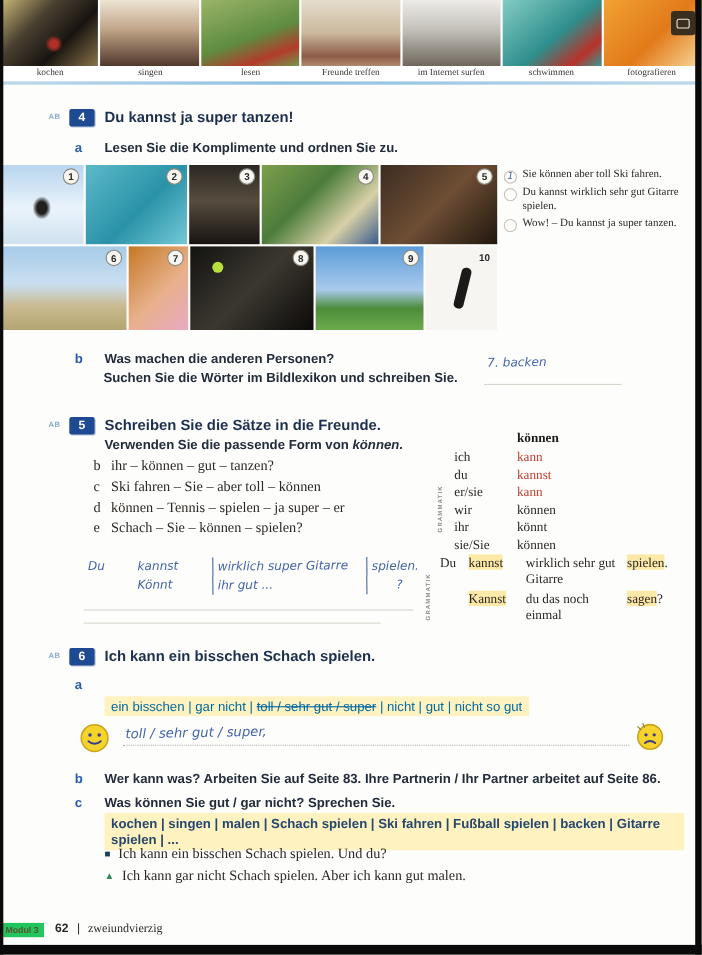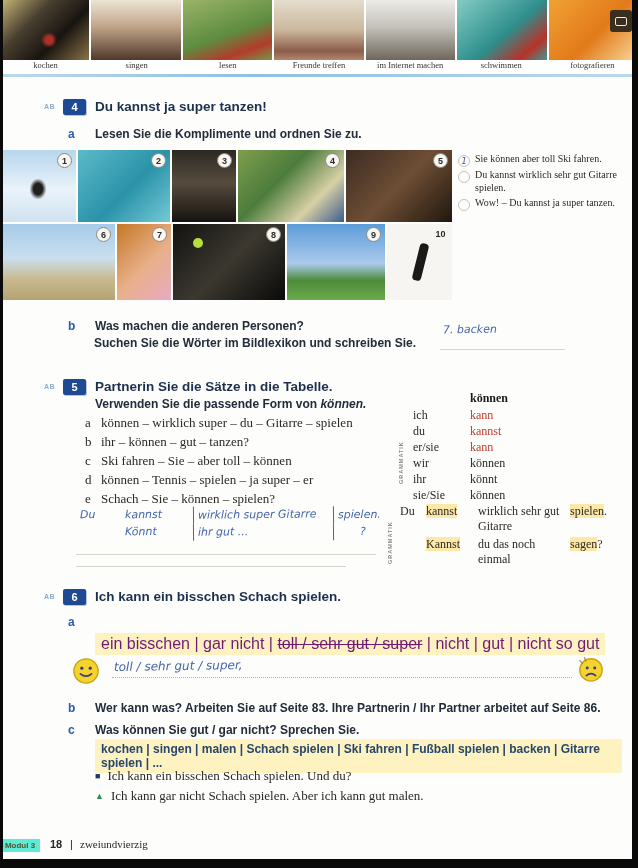--- a/index.html
+++ b/index.html
@@ -94,37 +94,37 @@
   .hw-grid .c { font-size:11px; padding:1px 4px; line-height:15px; transform:rotate(-.6deg); }
   .hw-grid .vline { border-left:1.5px solid #4565ab; }
   .hw-rule { position:absolute; left:0; width:300px; height:1px; background:#d8d4cc; }
 
   .syntax { position:absolute; left:400px; top:504px; width:232px; font-family:"Liberation Serif", serif;
     font-size:12px; color:#2c2824; }
   .syn-row { display:grid; grid-template-columns:26px 52px 92px 62px; line-height:14.5px; margin-bottom:4px; }
   .hl { background:#fce9a8; }
 
   
-  .wordline { position:absolute; left:95px; top:633px; font-size:16px; color:#701a75;
+  .wordline { position:absolute; left:95px; top:633px; font-size:12px; color:#0369a1;
     background:#fdf2c0; padding:2px 6px; }
   .strike { text-decoration:line-through; }
   .smiley-row { position:absolute; left:72px; top:655px; width:540px; height:38px; }
   .smiley { position:absolute; width:28px; height:28px; }
   .hw-answer { position:absolute; left:42px; top:4px; font-size:12px; transform:rotate(-1deg); }
   .answer-line { position:absolute; left:40px; top:22px; width:460px; border-bottom:1px dotted #b8b4aa; }
   .yellowbox { position:absolute; left:95px; top:739px; width:527px; background:#fdf2c0;
     font-size:12px; color:#27476e; padding:3px 6px;font-weight:bold; }
   .dialogue { position:absolute; left:95px; top:766px; font-family:"Liberation Serif", serif;
     font-size:13px; color:#2c2824; line-height:19px; }
   .dialogue .bullet-sq { color:#1c3a66; font-size:9px; vertical-align:1px; margin-right:7px; }
   .dialogue .bullet-tr { color:#2e8b57; font-size:9px; vertical-align:1px; margin-right:7px; }
 
   
   .footer { position:absolute; left:0; top:838px; width:638px; height:18px; }
-  .mod-badge { position:absolute; left:0; top:1px; width:40px; height:13px; background:#5eead4;
+  .mod-badge { position:absolute; left:0; top:1px; width:40px; height:13px; background:#22c55e;
     color:#5a5230; font-size:8px; font-weight:bold; text-align:center; line-height:13px; }
   .pagenum { position:absolute; left:50px; top:0; font-size:11px; font-weight:bold; color:#2c2824; }
   .pagesep { position:absolute; left:70px; top:0; font-size:11px; color:#2c2824; }
   .pageword { position:absolute; left:80px; top:0; font-size:11px; color:#2c2824;
     font-family:"Liberation Serif", serif; }
 </style>
 </head>
 <body>
 
 <div class="page">
@@ -140,21 +140,21 @@
       <div class="cam-box">
           <span></span>
         </div>
     </div>
   </div>
   <div class="strip-labels">
     <div>kochen</div>
     <div>singen</div>
     <div>lesen</div>
     <div>Freunde treffen</div>
-    <div>im Internet machen</div>
+    <div>im Internet surfen</div>
     <div>schwimmen</div>
     <div>fotografieren</div>
   </div>
   <div class="strip-line"></div>
 
   <div class="ab" style="left:44px; top:103px;">AB</div>
   <div class="exnum" style="left:63px; top:99px;">4</div>
   <div class="extitle" style="left:95px; top:99px;">Du kannst ja super tanzen!</div>
 
   <div class="letter" style="left:68px; top:127px;">a</div>
@@ -213,27 +213,26 @@
   </div>
 
   <div class="letter" style="left:68px; top:319px;">b</div>
   <div class="instr" style="left:95px; top:318px;">Was machen die anderen Personen?</div>
   <div class="instr" style="left:94px; top:335px;">Suchen Sie die Wörter im Bildlexikon und schreiben Sie.</div>
   <div class="hand" style="position:absolute; left:443px; top:323px; font-size:11px; transform:rotate(-1deg);">7. backen</div>
   <div style="position:absolute; left:440px; top:349px; width:125px; height:1px; background:#d8d4cc;"></div>
 
   <div class="ab" style="left:44px; top:383px;">AB</div>
   <div class="exnum" style="left:63px; top:379px;">5</div>
-  <div class="extitle" style="left:95px; top:379px;">Partnerin Sie die Sätze in die Tabelle.</div>
+  <div class="extitle" style="left:95px; top:379px;">Schreiben Sie die Sätze in die Freunde.</div>
   <div class="instr" style="left:95px; top:396px; font-weight:600;">
     <span>Verwenden Sie die passende Form von </span><i>können.</i>
   </div>
 
   <div class="ex5-items">
-    <div class="ex5-item"><b>a</b><span>können – wirklich super – du – Gitarre – spielen</span></div>
     <div class="ex5-item"><b>b</b><span>ihr – können – gut – tanzen?</span></div>
     <div class="ex5-item"><b>c</b><span>Ski fahren – Sie – aber toll – können</span></div>
     <div class="ex5-item"><b>d</b><span>können – Tennis – spielen – ja super – er</span></div>
     <div class="ex5-item"><b>e</b><span>Schach – Sie – können – spielen?</span></div>
   </div>
 
   <div class="grammatik" style="left:398px; top:428px; height:56px;">GRAMMATIK</div>
   <div class="conj">
     <div class="conj-head">können</div>
     <div class="conj-row red">
@@ -329,21 +328,21 @@
 
   <div class="yellowbox">kochen | singen | malen | Schach spielen | Ski fahren | Fußball spielen | backen | Gitarre spielen | ...</div>
 
   <div class="dialogue">
     <div><span class="bullet-sq">■</span><span>Ich kann ein bisschen Schach spielen. Und du?</span></div>
     <div><span class="bullet-tr">▲</span><span>Ich kann gar nicht Schach spielen. Aber ich kann gut malen.</span></div>
   </div>
 
   <div class="footer">
     <div class="mod-badge">Modul 3</div>
-    <div class="pagenum">18</div>
+    <div class="pagenum">62</div>
     <div class="pagesep">|</div>
     <div class="pageword">zweiundvierzig</div>
   </div>
 
   <div class="edge edge-left"></div>
   <div class="edge edge-right"></div>
   <div class="edge edge-bottom"></div>
 </div>
 
 </body></html>

